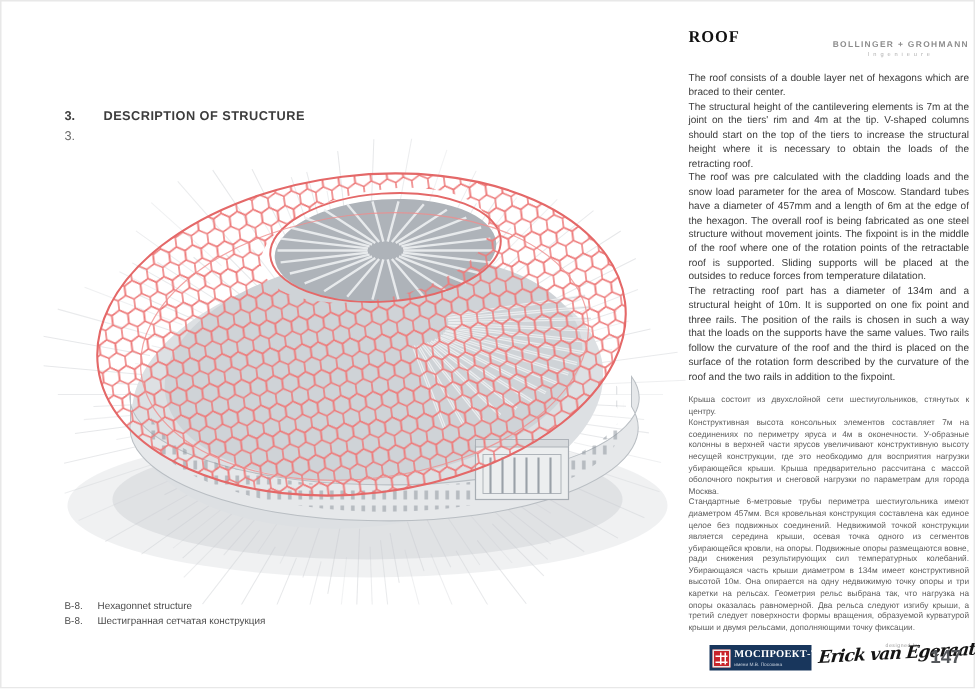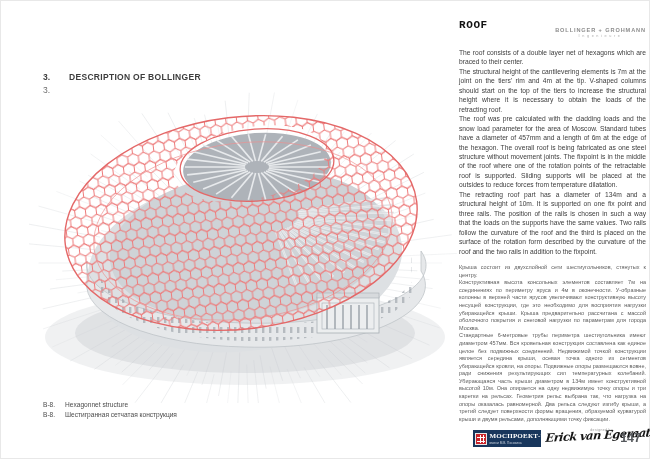--- a/index.html
+++ b/index.html
@@ -18,21 +18,21 @@
   .render-wrap { position:absolute; left:28px; top:84px; width:428px; height:318px; }
 
   .fig-cap { position:absolute; left:42px; top:400px; }
   .fig-cap .row { display:flex; }
   .fig-cap .num { width:22px; font-size:6.6px; color:#4c4c4c; }
   .fig-cap .txt { font-size:6.6px; color:#4c4c4c; }
   .fig-cap .row + .row { margin-top:2.5px; }
 
   
   .rcol { position:absolute; left:458px; top:18px; width:187px; }
-  .roof-head { font-size:11px; font-weight:bold; color:#111; letter-spacing:.6px; font-family:Liberation Mono, monospace; }
+  .roof-head { font-size:11px; font-weight:bold; color:#111; letter-spacing:.6px; font-family:Liberation Serif, serif; }
   .bg-logo { position:absolute; right:0; top:8px; text-align:center; }
   .bg-logo .l1 { font-size:5.6px; font-weight:bold; color:#8d8d8d; letter-spacing:.9px; white-space:nowrap; }
   .bg-logo .l2 { font-size:3.8px; color:#b0b0b0; letter-spacing:2.6px; margin-top:1px; }
 
   .en-text { margin-top:17px; }
   .en-text p { font-size:6.7px; line-height:9.45px; color:#3c3c3c; text-align:justify; }
   .ru-text { margin-top:8px; }
   .ru-text p { font-size:5.5px; line-height:7.6px; color:#5d5d5d; text-align:justify; }
   .ru-text p + p, .en-text p + p { margin-top:0; }
 
@@ -55,21 +55,21 @@
 
   .pagenum { position:absolute; right:10px; top:3px; font-size:12.5px; font-weight:bold; color:#55585c; }
 </style>
 </head>
 <body>
 
 <div class="page">
 
   <div class="sec-head">
     <span class="num">3.</span>
-    <span class="ttl">DESCRIPTION OF BOLLINGER</span>
+    <span class="ttl">DESCRIPTION OF STRUCTURE</span>
   </div>
   <div class="sec-sub">
     <span class="num">3.</span>
   </div>
 
   <div class="render-wrap">
     <svg id="renderSvg" width="428" height="318" viewBox="0 0 428 318" xmlns="http://www.w3.org/2000/svg">
       <defs>
         <pattern id="hexpat" width="10.74" height="18.6" patternUnits="userSpaceOnUse">
           <g fill="none" stroke="#ed7b7b" stroke-width="1">

